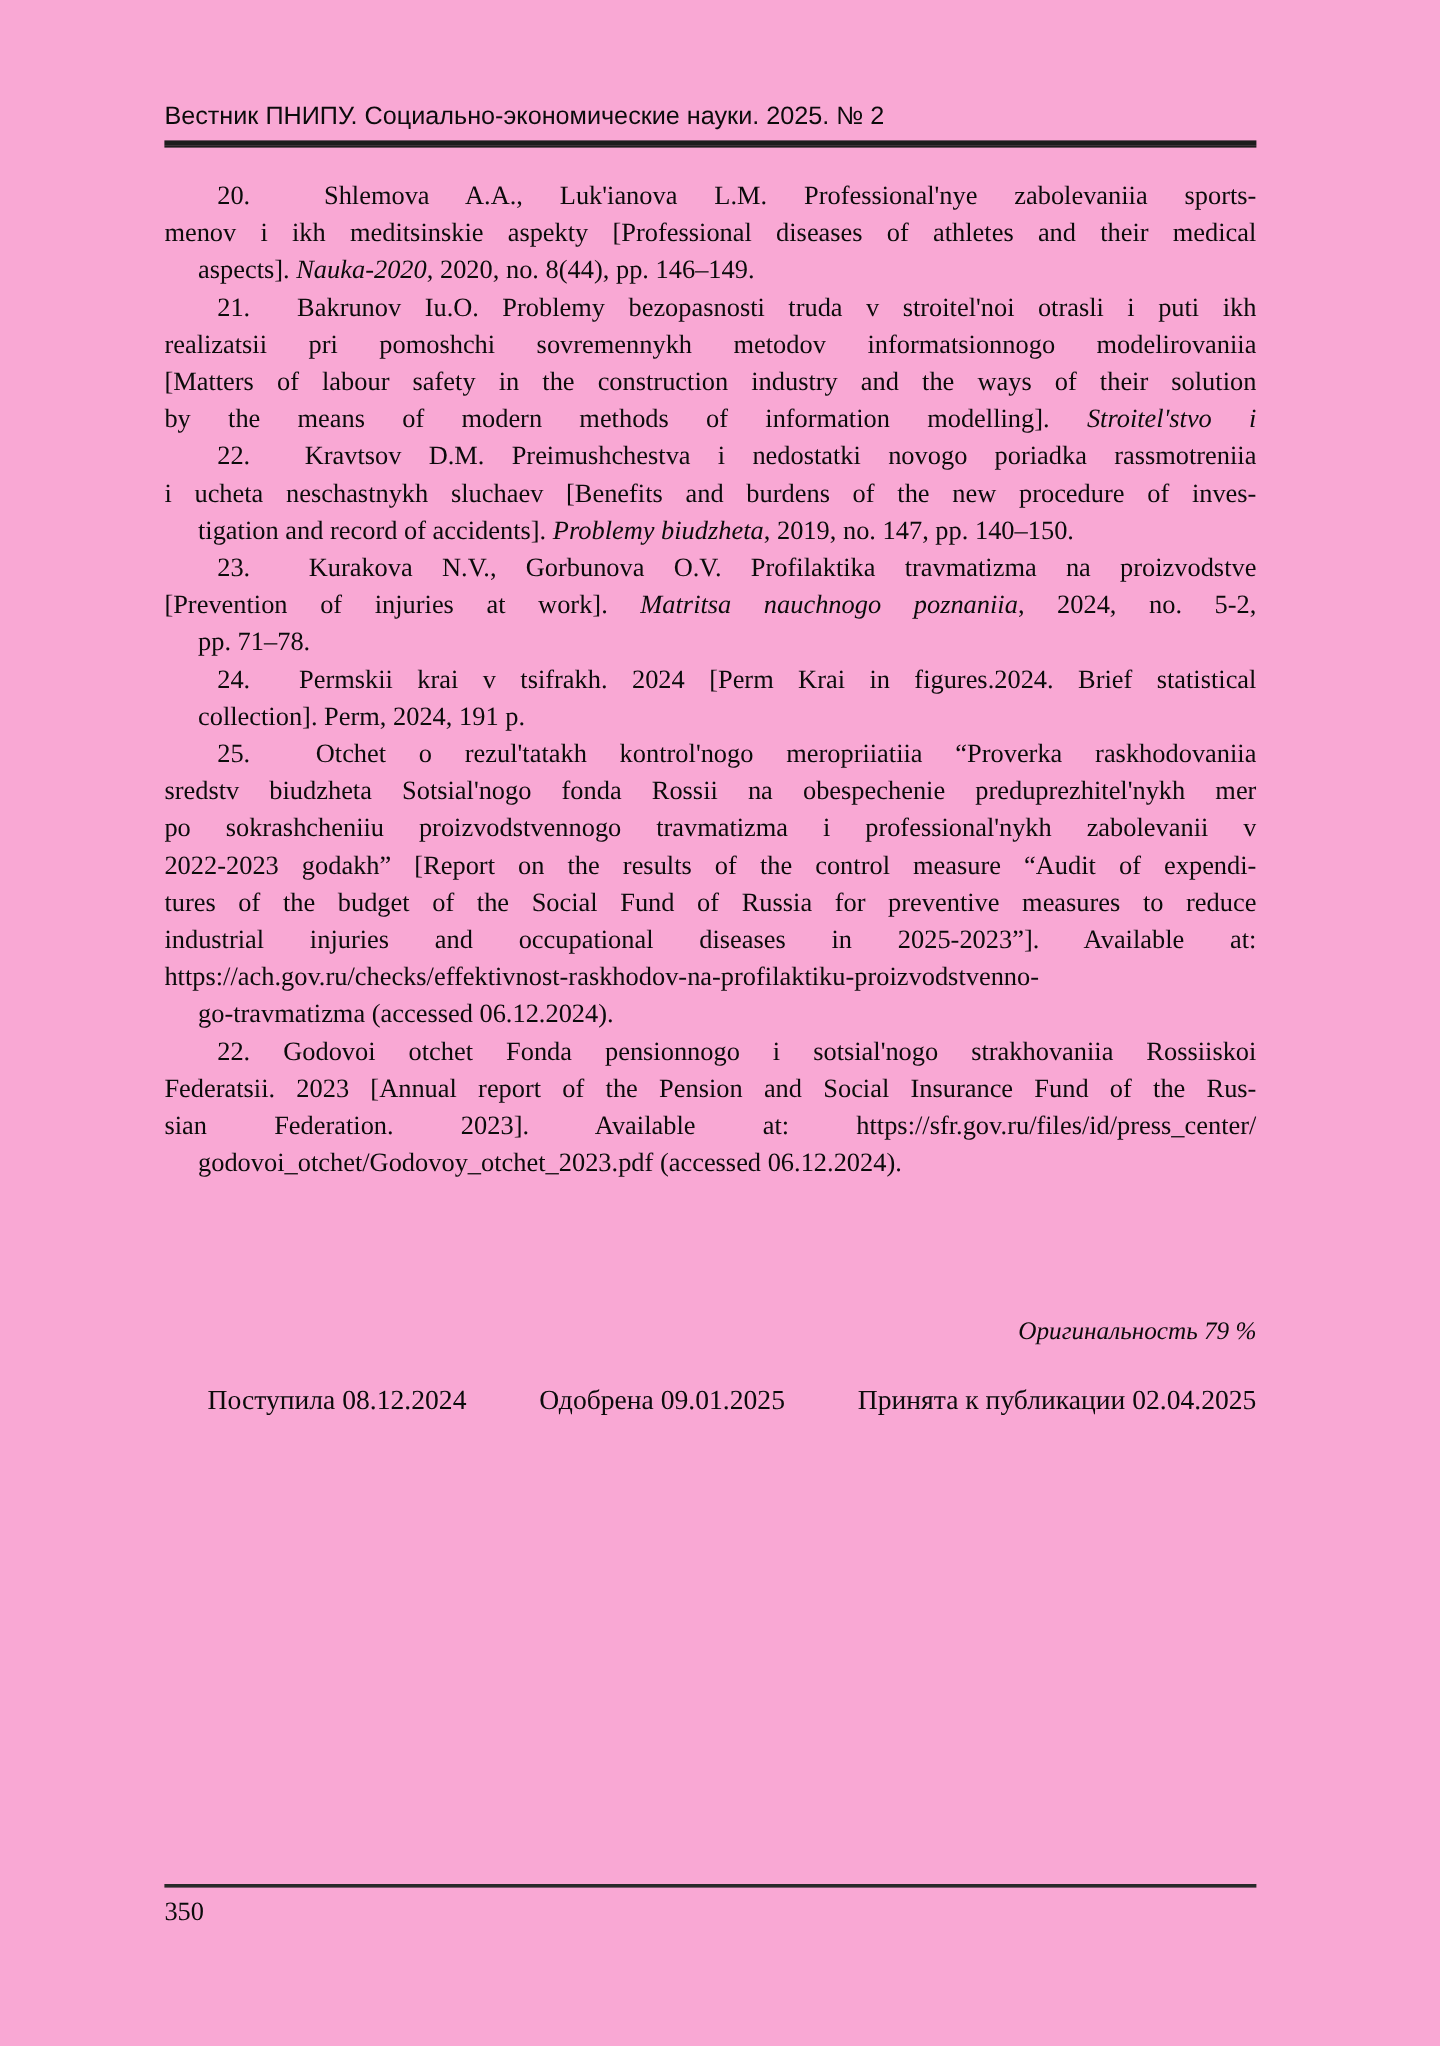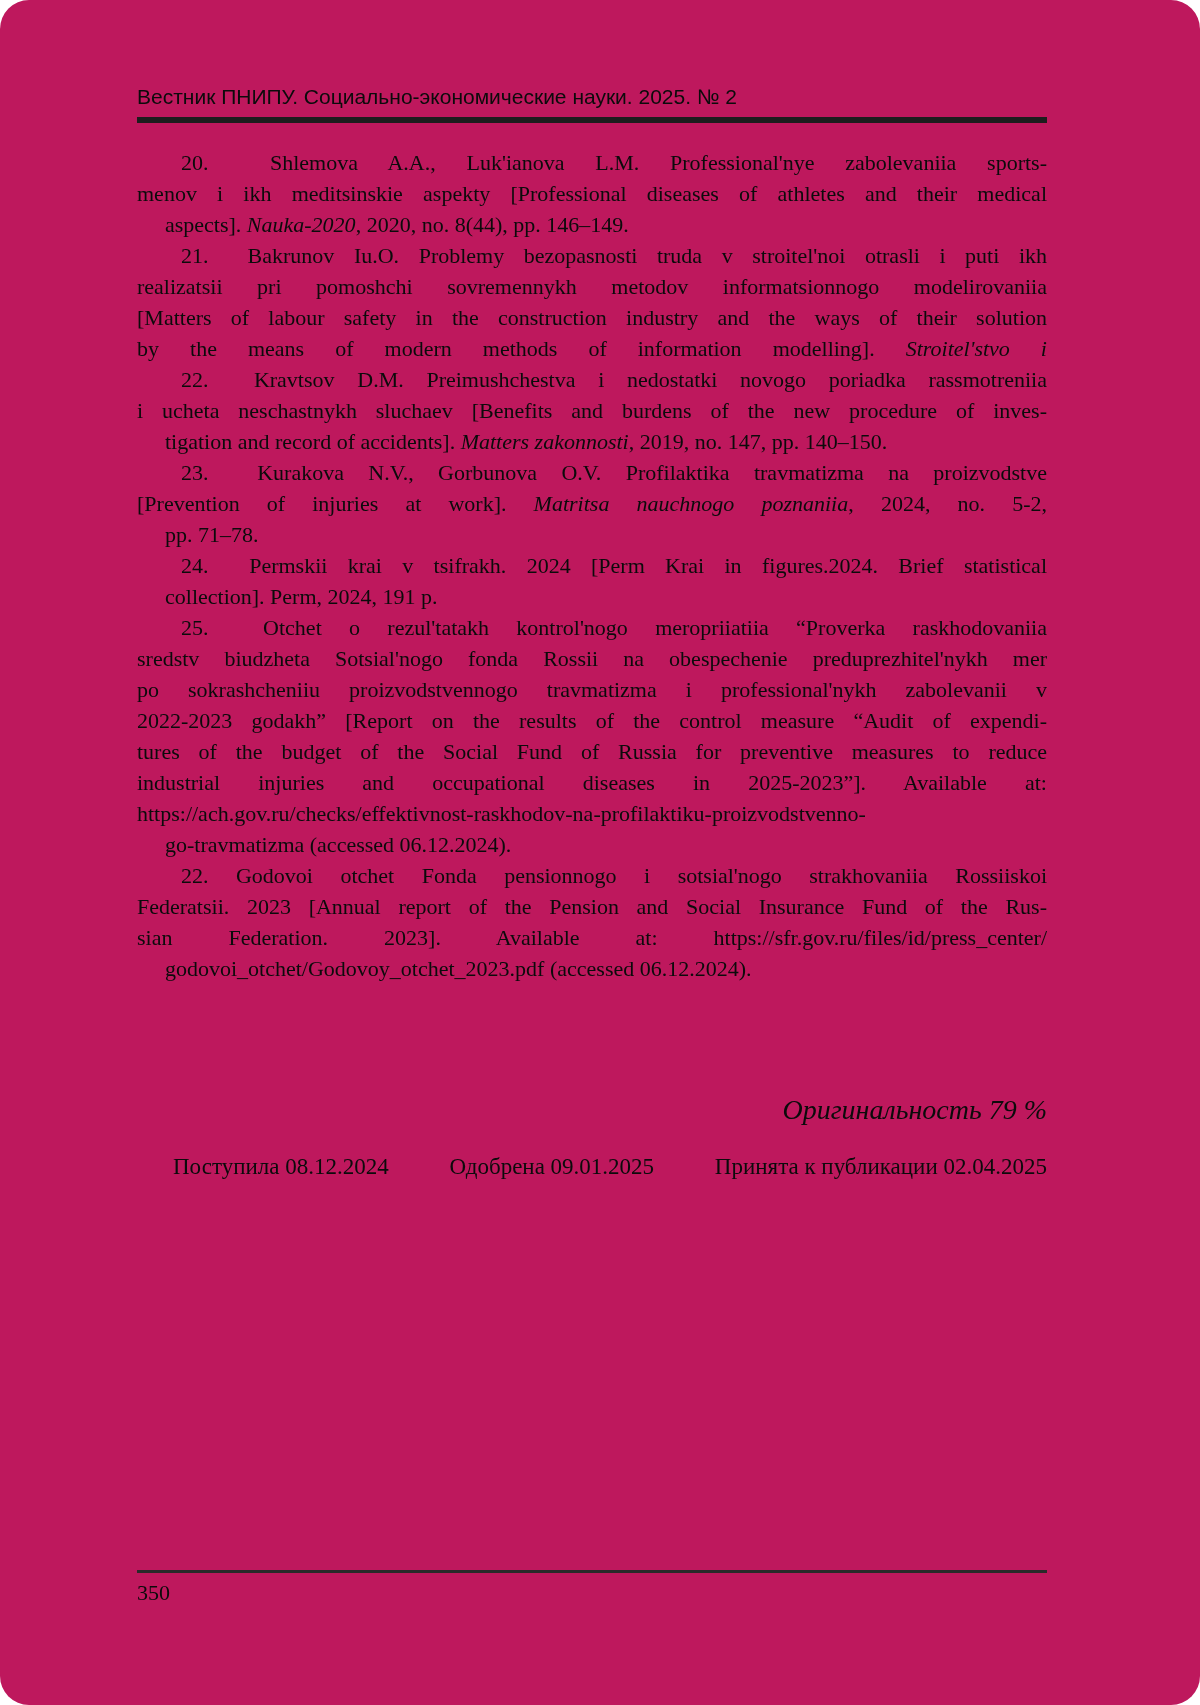--- a/index.html
+++ b/index.html
@@ -1,24 +1,23 @@
 <!DOCTYPE html>
 <html><head>
 <meta charset="utf-8">
 <style>
   * { margin: 0; padding: 0; box-sizing: border-box; }
   html, body { background: #ffffff; }
   .page {
     position: relative;
     width: 1200px;
     height: 1705px;
-    background: #be185d;
+    background: #f9a8d4;
     color: #0b0b0b;
     overflow: hidden;
-    border-radius: 29px;
   }
   .content {
     margin-left: 137px;
     margin-right: 153px;
   }
   header.page-header { padding-top: 84px; }
   .journal-title {
     font-family: "Liberation Sans", sans-serif;
     font-size: 21px;
     line-height: 25px;
@@ -44,21 +43,21 @@
     white-space: nowrap;
     overflow: hidden;
   }
   .line.first { padding-left: 44px; }
   .line.last { text-align-last: left; margin-left: 28px; }
   .line em { font-style: italic; }
   .originality {
     margin-top: 110px;
     font-family: "Liberation Serif", "DejaVu Serif", serif;
     font-style: italic;
-    font-size: 28px;
+    font-size: 21px;
     line-height: 31px;
     text-align: right;
   }
   .dates-row {
     margin-top: 26px;
     padding-left: 36px;
     font-family: "Liberation Serif", "DejaVu Serif", serif;
     font-size: 23px;
     line-height: 31px;
     display: flex;
@@ -97,21 +96,21 @@
         </div>
         <div class="ref">
           <div class="line first"><span>21.&nbsp; Bakrunov Iu.O. Problemy bezopasnosti truda v stroitel'noi otrasli i puti ikh</span></div>
           <div class="line"><span>realizatsii pri pomoshchi sovremennykh metodov informatsionnogo modelirovaniia</span></div>
           <div class="line"><span>[Matters of labour safety in the construction industry and the ways of their solution</span></div>
           <div class="line"><span>by the means of modern methods of information modelling]. </span><em>Stroitel'stvo i</em></div>
         </div>
         <div class="ref">
           <div class="line first"><span>22.&nbsp; Kravtsov D.M. Preimushchestva i nedostatki novogo poriadka rassmotreniia</span></div>
           <div class="line"><span>i ucheta neschastnykh sluchaev [Benefits and burdens of the new procedure of inves-</span></div>
-          <div class="line last"><span>tigation and record of accidents]. </span><em>Matters zakonnosti</em><span>, 2019, no. 147, pp. 140–150.</span></div>
+          <div class="line last"><span>tigation and record of accidents]. </span><em>Problemy biudzheta</em><span>, 2019, no. 147, pp. 140–150.</span></div>
         </div>
         <div class="ref">
           <div class="line first"><span>23.&nbsp; Kurakova N.V., Gorbunova O.V. Profilaktika travmatizma na proizvodstve</span></div>
           <div class="line"><span>[Prevention of injuries at work]. </span><em>Matritsa nauchnogo poznaniia</em><span>, 2024, no. 5-2,</span></div>
           <div class="line last"><span>pp. 71–78.</span></div>
         </div>
         <div class="ref">
           <div class="line first"><span>24.&nbsp; Permskii krai v tsifrakh. 2024 [Perm Krai in figures.2024. Brief statistical</span></div>
           <div class="line last"><span>collection]. Perm, 2024, 191 p.</span></div>
         </div>

